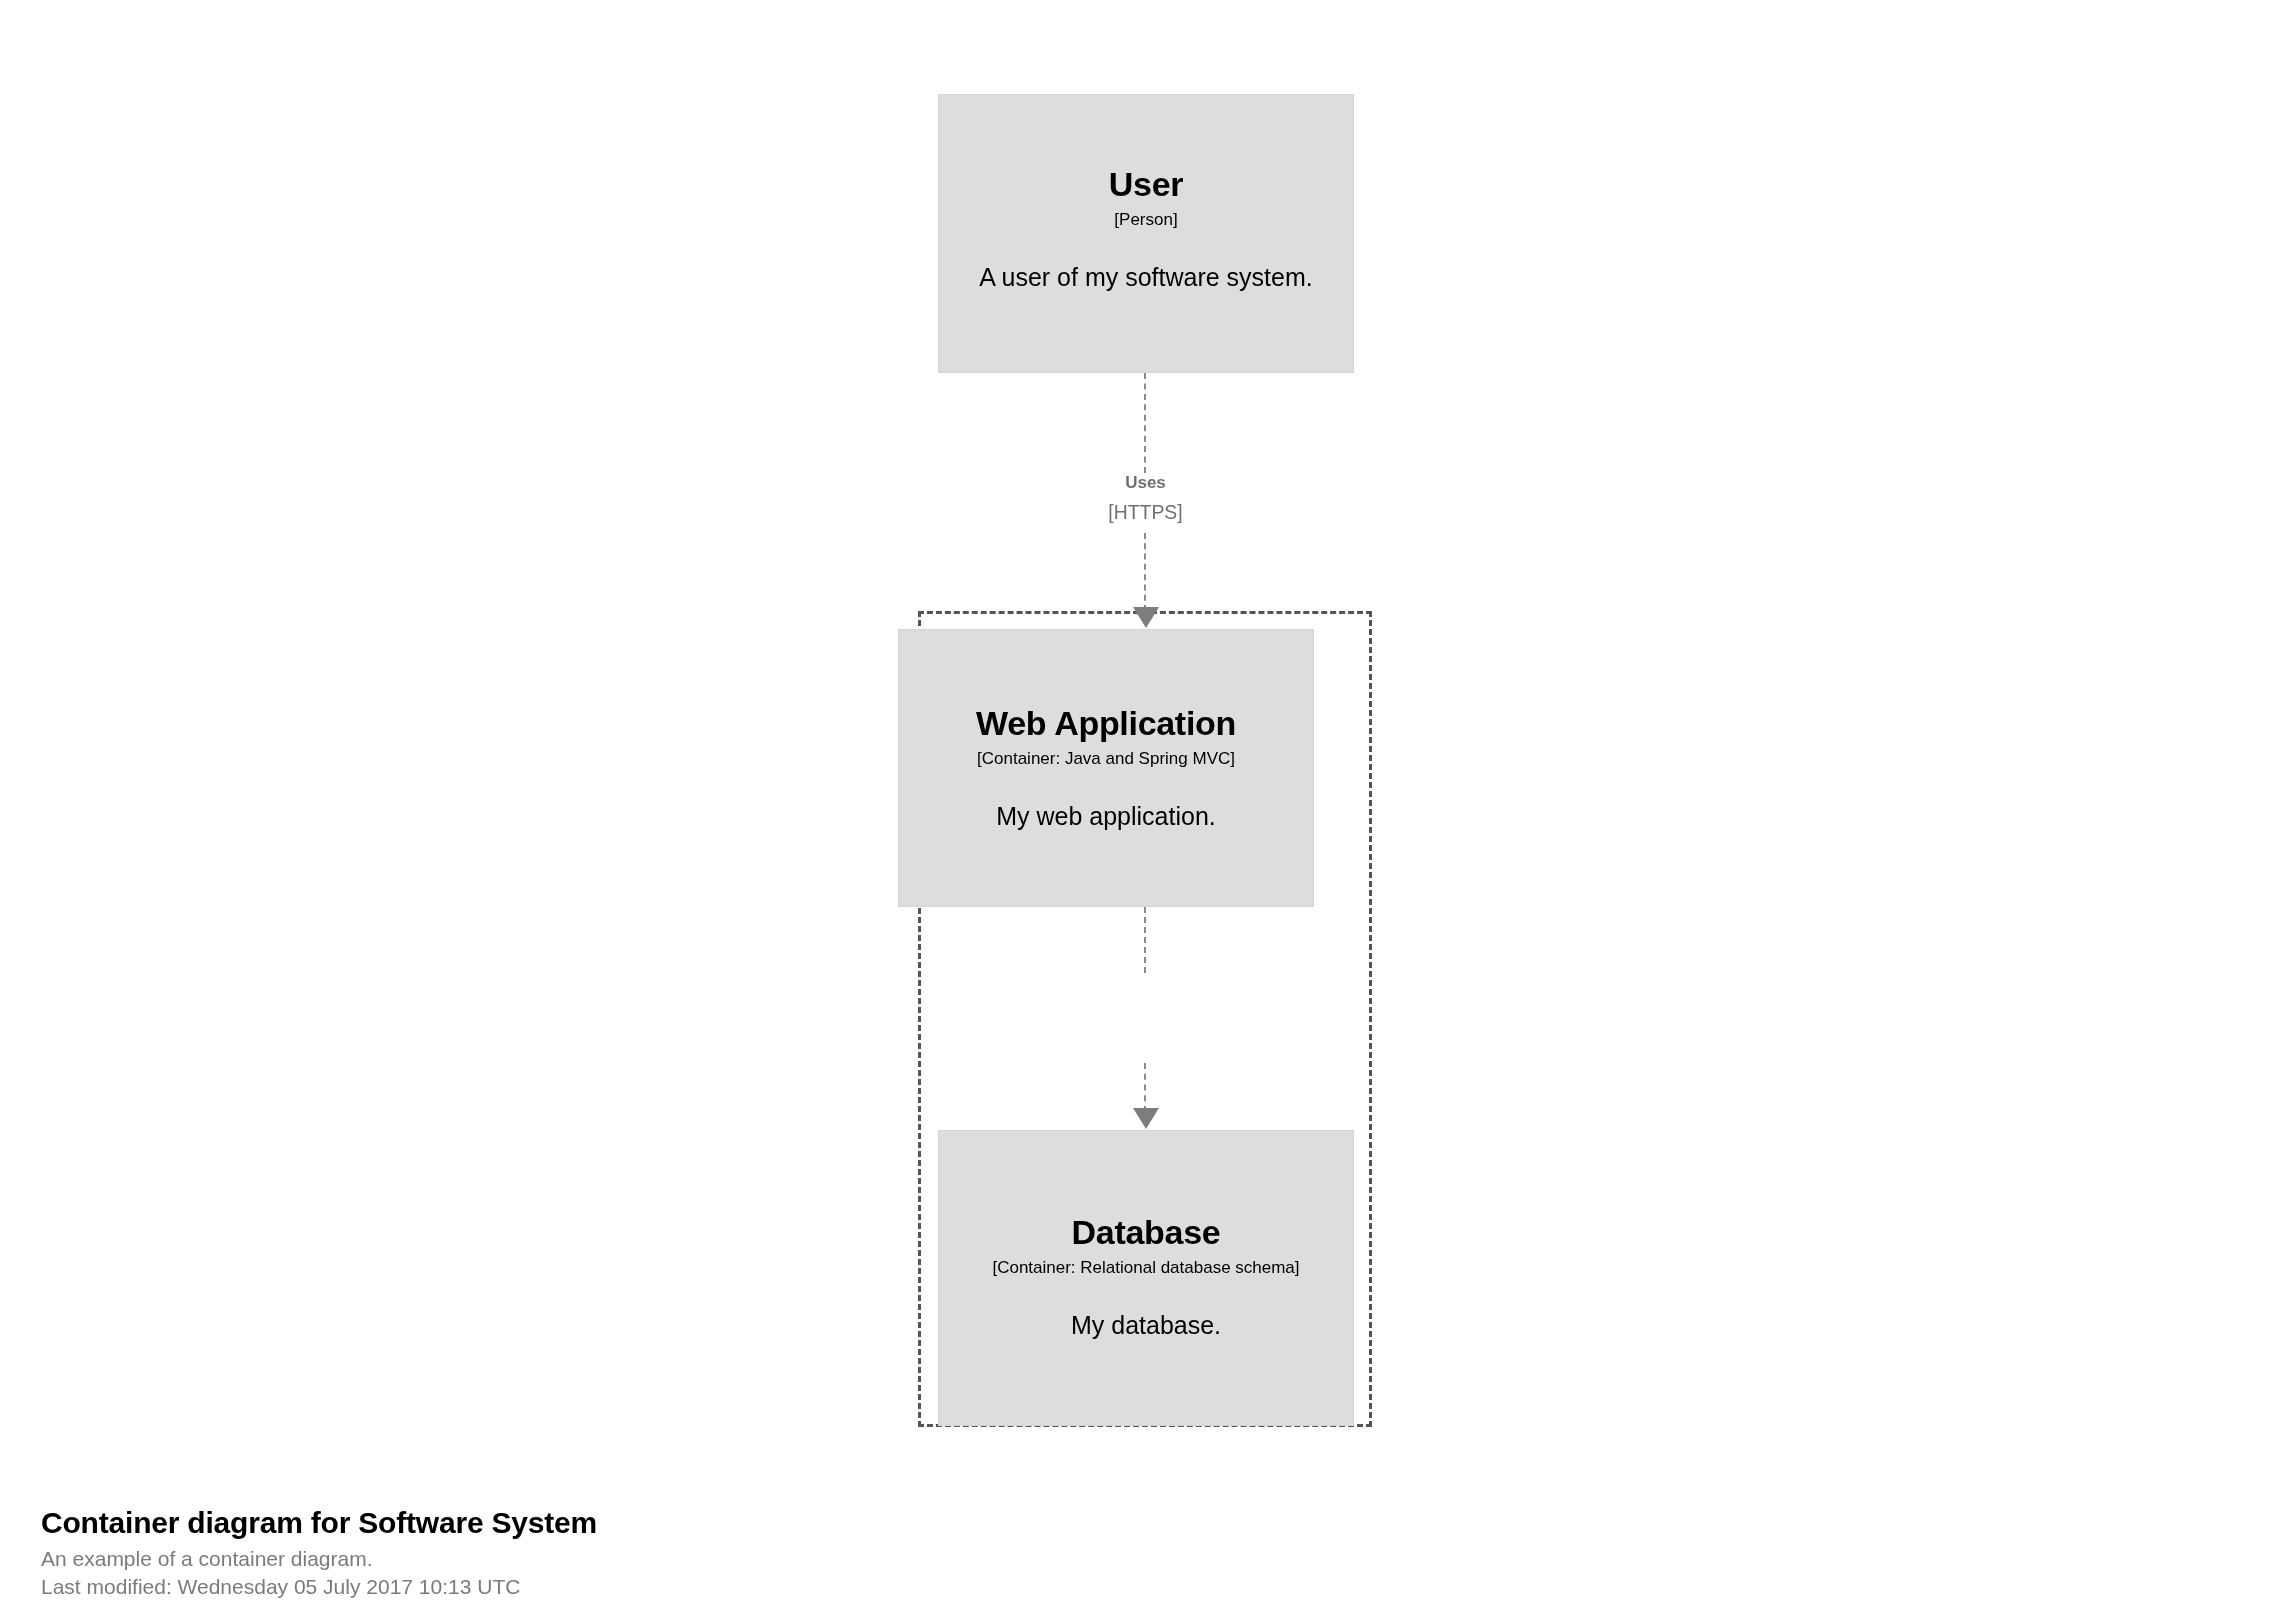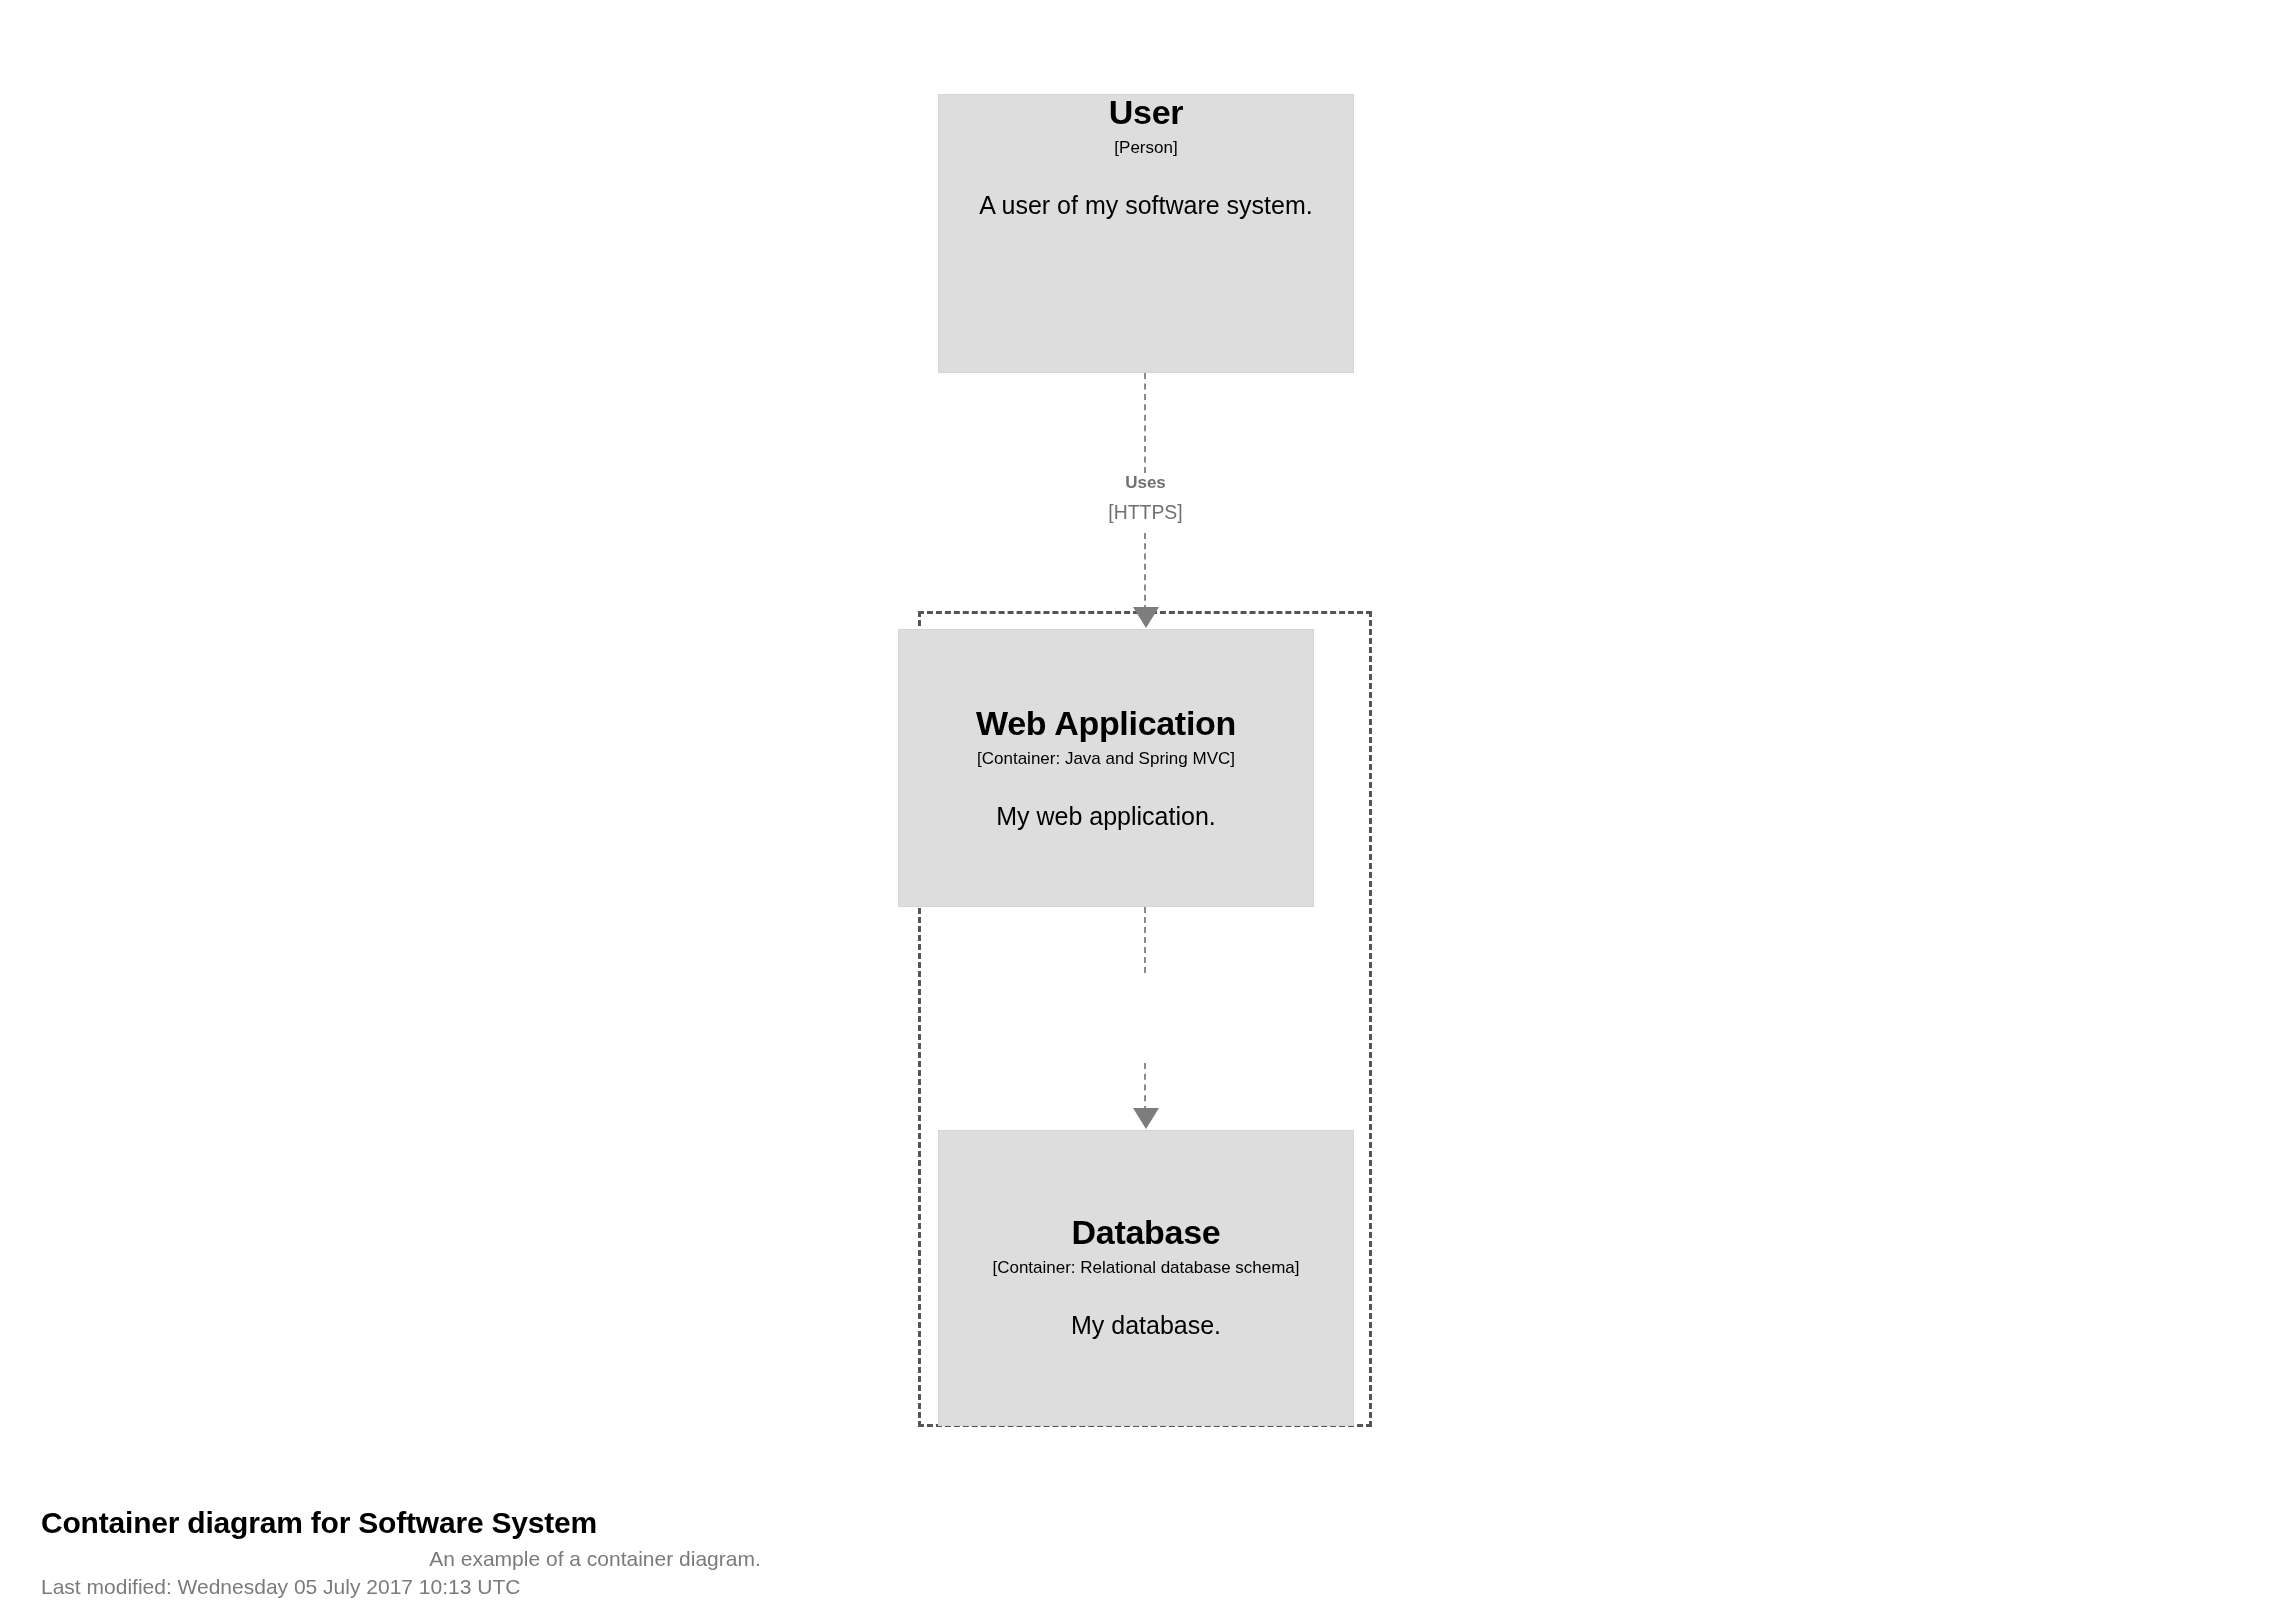--- a/index.html
+++ b/index.html
@@ -46,21 +46,21 @@
     margin-top: 8.3px;
   }
   .node .node-desc {
     font-size: 25px;
     font-weight: normal;
     line-height: 1.2;
     margin-top: 32px;
     padding: 0 16.6px;
   }
 
-  #node-user      { left: 938px; top: 94px;  width: 416px; height: 279px; }
+  #node-user      { left: 938px; top: 94px;  width: 416px; height: 279px; padding-top: 72px; }
   #node-webapp    { left: 898px; top: 629px;  width: 416px; height: 278px; padding-top: 76px; }
   #node-database  { left: 938px; top: 1130px; width: 416px; height: 296px; padding-top: 84px; }
 
   
   #boundary {
     position: absolute;
     left: 918px;
     top: 611px;
     width: 454px;
     height: 816px;
@@ -130,21 +130,21 @@
     line-height: 1.24;
     letter-spacing: -0.2px;
   }
   #caption .caption-desc,
   #caption .caption-modified {
     font-size: 21px;
     font-weight: normal;
     color: #7b7b7b;
     line-height: 1.32;
   }
-  #caption .caption-desc { margin-top: 3.7px; text-align: center; }
+  #caption .caption-desc { margin-top: 3.7px; }
 </style>
 </head>
 <body>
 
 <div id="canvas">
 
   <div id="boundary"></div>
 
   <div class="node" id="node-user">
     <span class="node-name">User</span>

